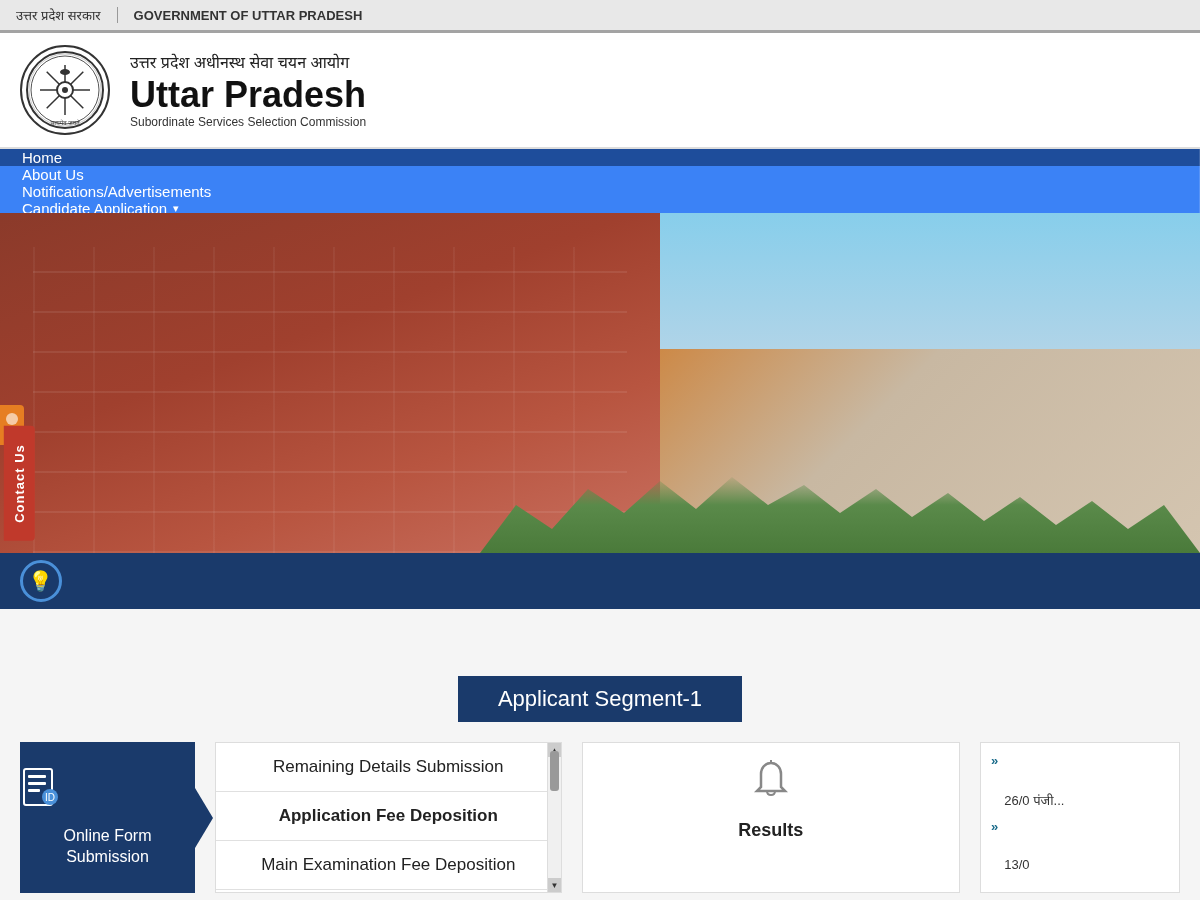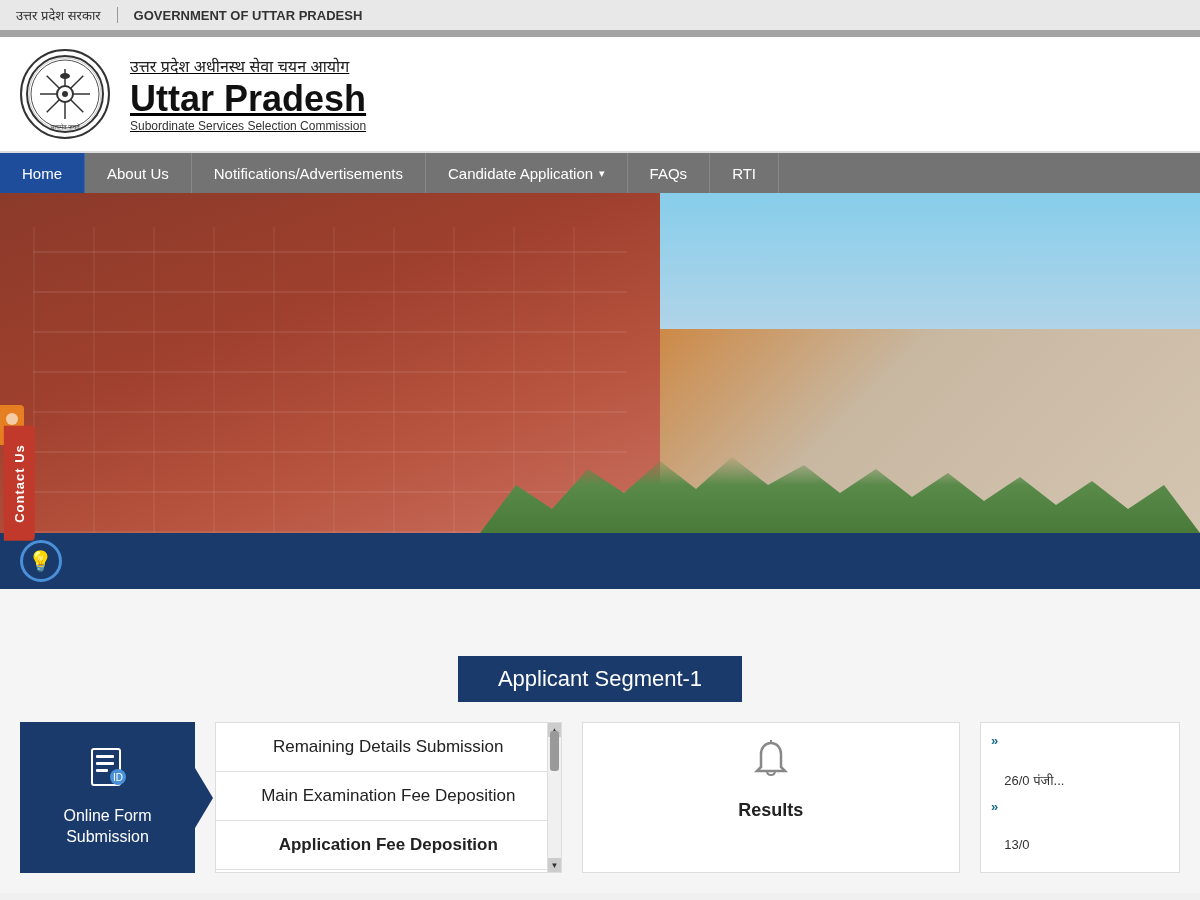--- a/index.html
+++ b/index.html
@@ -5,21 +5,21 @@
     * { margin: 0; padding: 0; box-sizing: border-box; }
     body { font-family: Arial, sans-serif; width: 1200px; height: 900px; overflow: hidden; background: #f0f0f0; }
 
     
     .top-bar {
       background: #e8e8e8;
       padding: 6px 16px;
       display: flex;
       align-items: center;
       gap: 16px;
-      border-bottom: 7px solid #a3a3a3;
+      border-bottom: 3px solid #a3a3a3;
     }
     .top-bar-hindi {
       font-size: 13px;
       color: #333;
     }
     .top-bar-divider {
       width: 1px;
       height: 16px;
       background: #999;
     }
@@ -30,21 +30,20 @@
     }
 
     
     .header {
       background: #fff;
       padding: 12px 20px;
       display: flex;
       align-items: center;
       gap: 20px;
       border-bottom: 2px solid #ddd;
-      text-decoration: underline;
     }
     .logo-circle {
       width: 90px;
       height: 90px;
       border-radius: 50%;
       border: 2px solid #333;
       display: flex;
       align-items: center;
       justify-content: center;
       overflow: hidden;
@@ -65,24 +64,25 @@
       color: #111;
       line-height: 1.1;
     }
     .header-subtitle {
       font-size: 12px;
       color: #333;
     }
 
     
     .nav {
-      background: #737373;
+      background: #3b82f6;
       display: flex;
       align-items: stretch;
-      height: 40px;
+      height: 64px;
+      flex-direction: column;
     }
     .nav-item {
       color: #fff;
       padding: 0 22px;
       display: flex;
       align-items: center;
       font-size: 15px;
       cursor: pointer;
       white-space: nowrap;
       border-right: 1px solid rgba(255,255,255,0.15);
@@ -182,24 +182,22 @@
       gap: 20px;
       width: 100%;
       position: relative;
     }
 
     
     .left-panel {
       background: #1a3a6b;
       color: #fff;
       width: 175px;
-      padding: 16px;
       display: flex;
       flex-direction: column;
-      align-items: center;
       justify-content: center;
       gap: 10px;
       flex-shrink: 0;
       position: relative;
     }
     .left-panel::after {
       content: '';
       position: absolute;
       right: -18px;
       top: 50%;
@@ -431,25 +429,25 @@
       </div>
       <div class="left-panel-label">
         <span>Online Form<br>Submission</span>
       </div>
     </div>
 
     <div class="middle-panel">
       <div class="list-item">
         <span>Remaining Details Submission</span>
       </div>
+      <div class="list-item highlight">
+        <span>Application Fee Deposition</span>
+      </div>
       <div class="list-item">
         <span>Main Examination Fee Deposition</span>
-      </div>
-      <div class="list-item highlight">
-        <span>Application Fee Deposition</span>
       </div>
       <div class="scrollbar-area">
         <div class="scroll-arrow up">▲</div>
         <div class="scrollbar-thumb"></div>
         <div class="scroll-arrow down">▼</div>
       </div>
     </div>
 
     <div class="right-panel">
       <div class="bell-icon">

